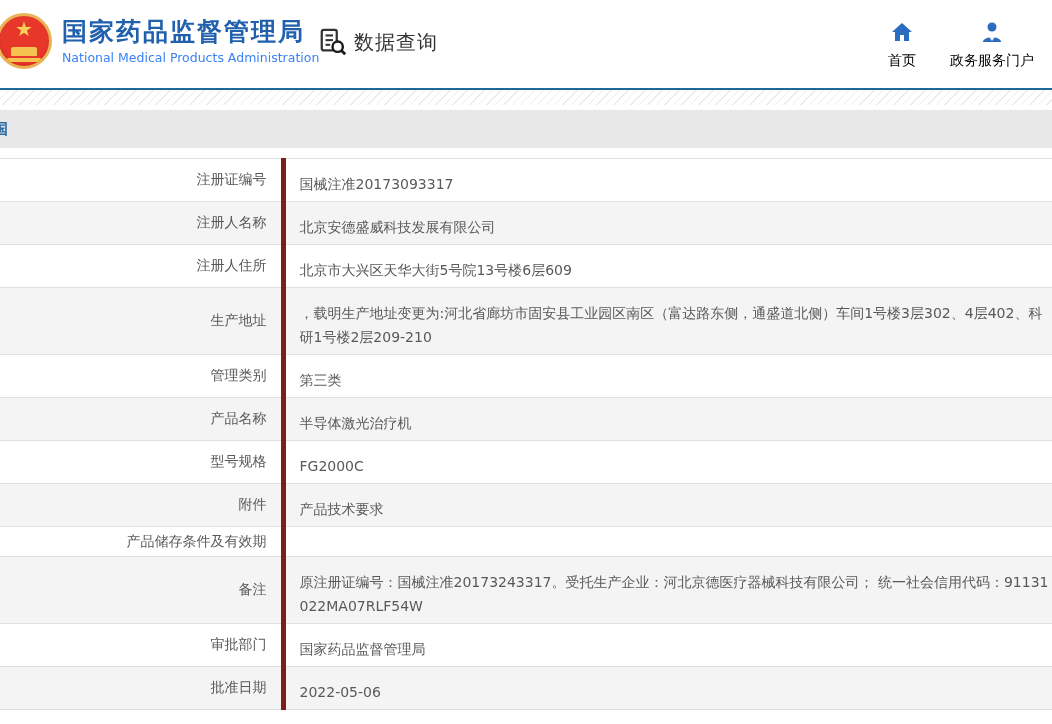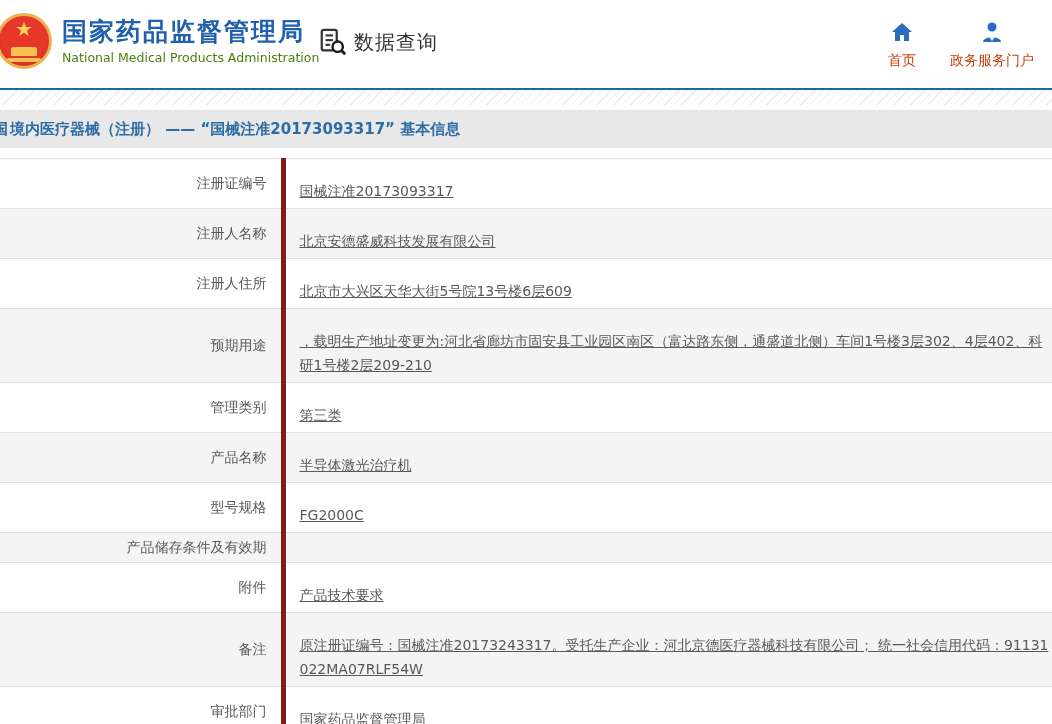--- a/index.html
+++ b/index.html
@@ -13,30 +13,30 @@
             background:radial-gradient(circle at 50% 45%, #e6372a 60%, #c62014 100%);
             border:3px solid #e9b456; overflow:hidden; flex:0 0 auto; }
   .emblem .star { position:absolute; top:2px; left:0; right:0; text-align:center;
                   color:#f8d05a; font-size:20px; line-height:22px; }
   .emblem .gate { position:absolute; bottom:10px; left:50%; transform:translateX(-50%);
                   width:26px; height:9px; background:#f3c24f; border-radius:2px 2px 0 0; }
   .emblem .base { position:absolute; bottom:4px; left:50%; transform:translateX(-50%);
                   width:34px; height:4px; background:#f3c24f; border-radius:1px; }
   .titles { margin-left:10px; }
   .title-cn { font-size:25px; font-weight:bold; color:#2060ad; letter-spacing:2px; line-height:30px; }
-  .title-en { font-size:12.5px; color:#4d7c0f; margin-top:3px; }
+  .title-en { font-size:12.5px; color:#3b82f6; margin-top:3px; }
 
   .section-entry { position:absolute; left:318px; top:27px; display:flex; align-items:center; cursor:pointer;justify-content:flex-end; }
   .section-entry svg { width:30px; height:30px; }
   .section-label { font-size:20px; color:#333; margin-left:6px; letter-spacing:1px; }
 
   .top-nav { position:absolute; right:18px; top:20px; display:flex; gap:34px; }
   .nav-item { display:flex; flex-direction:column; align-items:center; cursor:pointer; }
   .nav-item svg { width:24px; height:24px; }
-  .nav-label { font-size:14px; color:#c2410c; margin-top:8px; white-space:nowrap; }
+  .nav-label { font-size:14px; color:#000000; margin-top:8px; white-space:nowrap; }
 
   .blue-line { height:2px; background:#1c6a98; }
   .hatch { height:15px;
            background:repeating-linear-gradient(135deg,#ebebeb 0 1px,#ffffff 1px 6px); }
 
   
   .crumb-gap { height:5px; background:#fff; }
   .breadcrumb { height:38px; background:#e8e8e8; display:flex; align-items:center;
                 font-size:15px; font-weight:600; color:#2c6da6; }
   .clip { display:inline-block; width:10px; overflow:hidden; white-space:nowrap; }
@@ -44,21 +44,21 @@
 
   .table-gap { height:10px; background:#fff; }
 
   
   table.info { width:100%; border-collapse:collapse; table-layout:fixed;
                font-size:14px; color:#595959; }
   table.info td { border-bottom:1px solid #e0e0e0; vertical-align:middle; }
   table.info tr:first-child td { border-top:1px solid #e0e0e0; }
   td.lbl { width:283px; text-align:right; padding:5px 14px 5px 16px;
            border-right:5px solid #7f1d1d; height:30px; }
-  td.val { padding:20px 0 5px 14px; line-height:24px; word-break:break-all;text-decoration:underline; }
+  td.val { padding:13px 0 5px 14px; line-height:24px; word-break:break-all; }
   table.info tr:nth-child(even) { background:#f4f4f4; }
 </style>
 </head>
 <body>
 
 <div class="header">
   <div class="logo-wrap">
     <div class="emblem">
       <div class="star">★</div>
       <div class="gate"></div>
@@ -99,62 +99,61 @@
     </div>
   </div>
 </div>
 
 <div class="blue-line"></div>
 <div class="hatch"></div>
 <div class="crumb-gap"></div>
 
 <div class="breadcrumb">
   <span class="clip"><span class="clip-inner">国</span></span>
-  <span>境内医疗器械（注册） —— “国械注准20173093317” 基本信息</span>
 </div>
 
 <div class="table-gap"></div>
 
 <table class="info">
   <tbody>
       <tr>
     <td class="lbl">注册证编号</td>
     <td class="val">国械注准20173093317</td>
   </tr>
   <tr>
     <td class="lbl">注册人名称</td>
     <td class="val">北京安德盛威科技发展有限公司</td>
   </tr>
   <tr>
     <td class="lbl">注册人住所</td>
     <td class="val">北京市大兴区天华大街5号院13号楼6层609</td>
   </tr>
   <tr>
-    <td class="lbl">预期用途</td>
+    <td class="lbl">生产地址</td>
     <td class="val">，载明生产地址变更为:河北省廊坊市固安县工业园区南区（富达路东侧，通盛道北侧）车间1号楼3层302、4层402、科研1号楼2层209-210</td>
   </tr>
   <tr>
     <td class="lbl">管理类别</td>
     <td class="val">第三类</td>
   </tr>
   <tr>
     <td class="lbl">产品名称</td>
     <td class="val">半导体激光治疗机</td>
   </tr>
   <tr>
     <td class="lbl">型号规格</td>
     <td class="val">FG2000C</td>
   </tr>
   <tr>
+    <td class="lbl">附件</td>
+    <td class="val">产品技术要求</td>
+  </tr>
+  <tr>
     <td class="lbl">产品储存条件及有效期</td>
     <td class="val"></td>
-  </tr>
-  <tr>
-    <td class="lbl">附件</td>
-    <td class="val">产品技术要求</td>
   </tr>
   <tr>
     <td class="lbl">备注</td>
     <td class="val">原注册证编号：国械注准20173243317。受托生产企业：河北京德医疗器械科技有限公司； 统一社会信用代码：91131022MA07RLF54W</td>
   </tr>
   <tr>
     <td class="lbl">审批部门</td>
     <td class="val">国家药品监督管理局</td>
   </tr>
   <tr>

